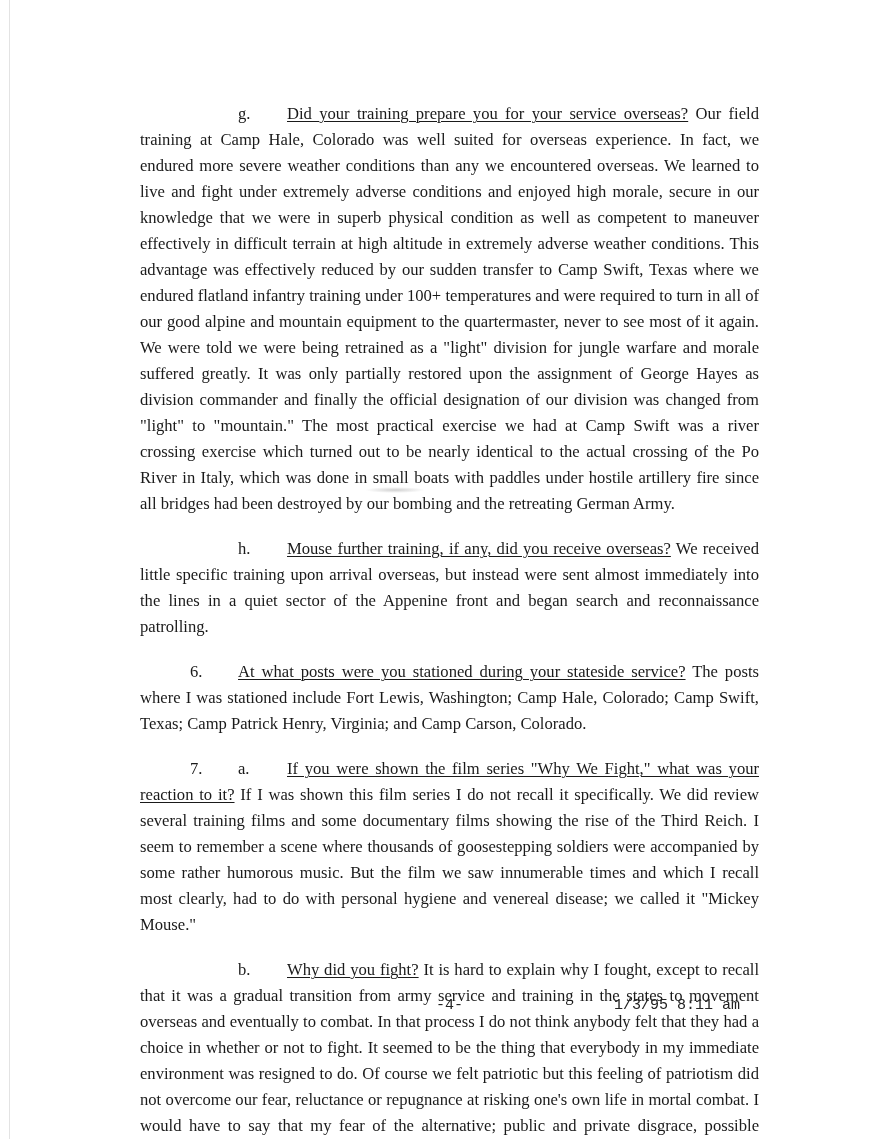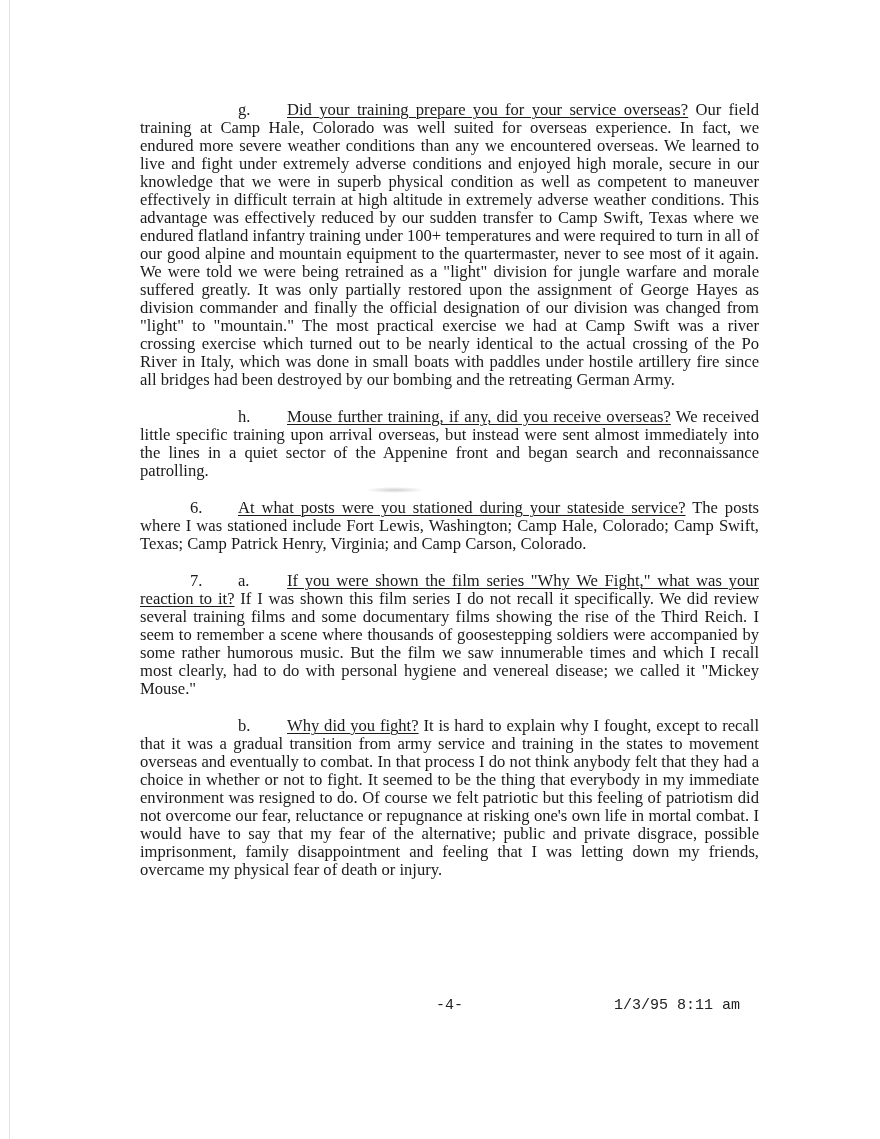--- a/index.html
+++ b/index.html
@@ -15,21 +15,21 @@
     position: absolute; left: 9px; top: 0; width: 1px; height: 1139px;
     background: #e3e3e3;
   }
   .page {
     position: absolute;
     left: 140px; top: 101px;
     width: 619px;
   }
   .para {
     font-size: 16.6px;
-    line-height: 18px;
+    line-height: 26px;
     text-align: justify;
     margin: 0;
   }
   .para + .para { margin-top: 19px; }
   .ind-g { display: inline-block; width: 98px; }
   .ind-6 { display: inline-block; width: 50px; }
   .num { display: inline-block; width: 48px; }
   .sub { display: inline-block; width: 49px; }
   .q { text-decoration: underline; text-underline-offset: 2px; text-decoration-thickness: 1px; }
   .smudge {

